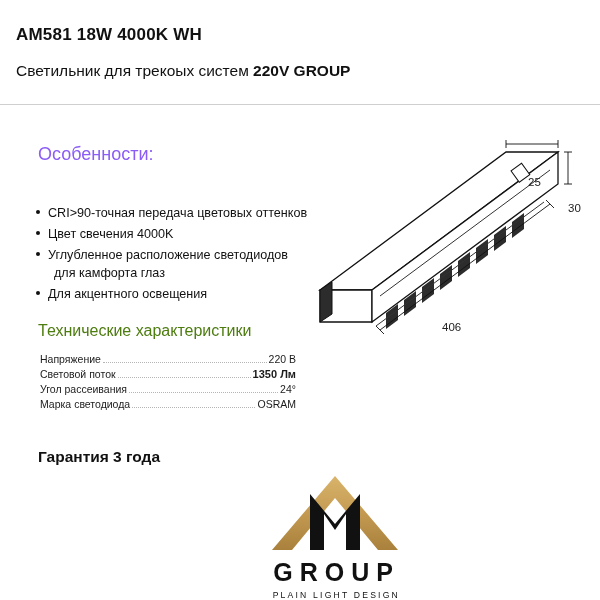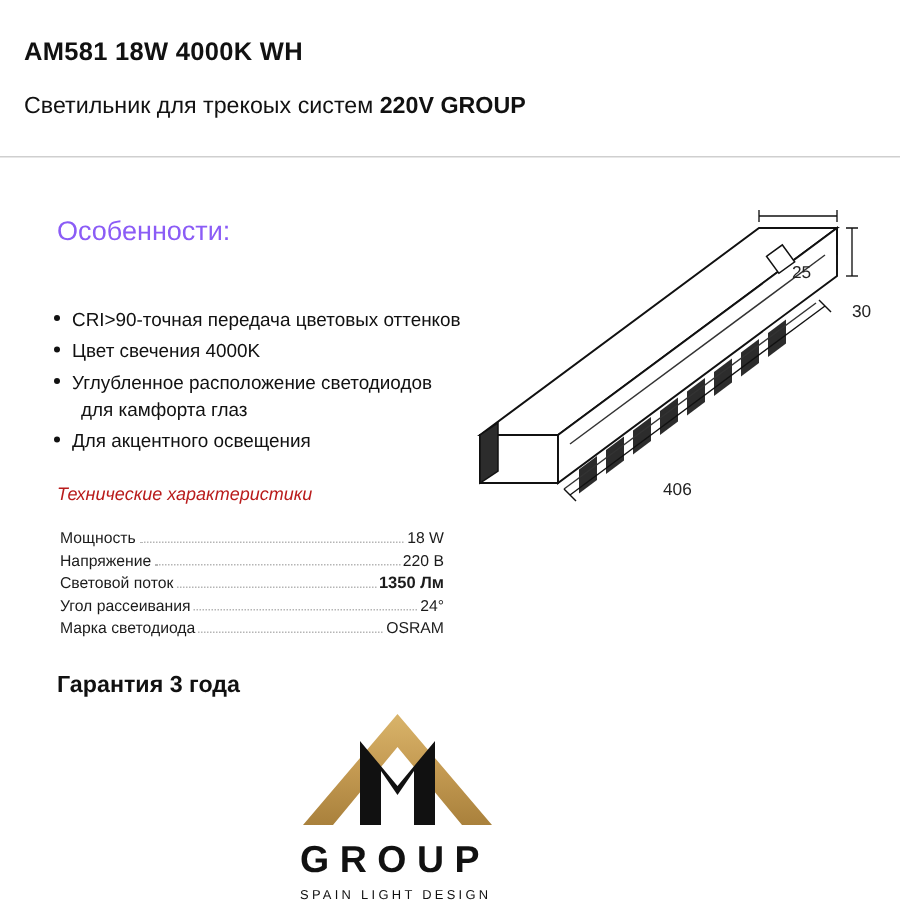--- a/index.html
+++ b/index.html
@@ -87,24 +87,23 @@
   }
   .features-list li .second-line {
     display: block;
     padding-left: 6px;
   }
   
   .specs-heading {
     position: absolute;
     left: 38px;
     top: 322px;
-    font-size: 12px;
-    color: #b91c1c;
+    font-size: 16px;
+    color: #4d7c0f;
     font-weight: normal;
-    font-style: italic;
   }
   .specs {
     position: absolute;
     left: 40px;
     top: 352px;
     width: 256px;
   }
   .spec-row {
     display: flex;
     align-items: baseline;
@@ -160,21 +159,21 @@
     top: 474px;
     width: 600px;
     height: 126px;
   }
   .logo-inner {
     position: absolute;
     left: 50%;
     transform: translateX(-50%);
     top: 0;
     width: 200px;
-    text-align: left;
+    text-align: right;
   }
   .logo-group {
     font-size: 25px;
     letter-spacing: 7px;
     font-weight: bold;
     color: #111;
     margin-top: 2px;
   }
   .logo-tag {
     font-size: 8.6px;
@@ -215,25 +214,20 @@
     <li>
       <span class="bullet"></span>
       <span>Для акцентного освещения</span>
     </li>
   </ul>
 
   <div class="specs-heading">Технические характеристики</div>
 
   <div class="specs">
     <div class="spec-row">
-      <span class="spec-label">Мощность</span>
-      <span class="spec-dots"></span>
-      <span class="spec-value">18 W</span>
-    </div>
-    <div class="spec-row">
       <span class="spec-label">Напряжение</span>
       <span class="spec-dots"></span>
       <span class="spec-value">220 В</span>
     </div>
     <div class="spec-row">
       <span class="spec-label">Световой поток</span>
       <span class="spec-dots"></span>
       <span class="spec-value bold">1350 Лм</span>
     </div>
     <div class="spec-row">
@@ -311,17 +305,17 @@
             <stop offset="50%" stop-color="#c49a52"></stop>
             <stop offset="100%" stop-color="#a9813c"></stop>
           </linearGradient>
         </defs>
 
         <polygon points="65,2 128,76 108,76 65,24 22,76 2,76" fill="url(#gold)"></polygon>
 
         <polygon points="40,76 54,76 54,40 65,56 76,40 76,76 90,76 90,20 65,50 40,20" fill="#111111"></polygon>
       </svg>
       <div class="logo-group">GROUP</div>
-      <div class="logo-tag">SPAIN LIGHT DESIGN</div>
+      <div class="logo-tag">PLAIN LIGHT DESIGN</div>
     </div>
   </div>
 
 </div>
 
 </body></html>

